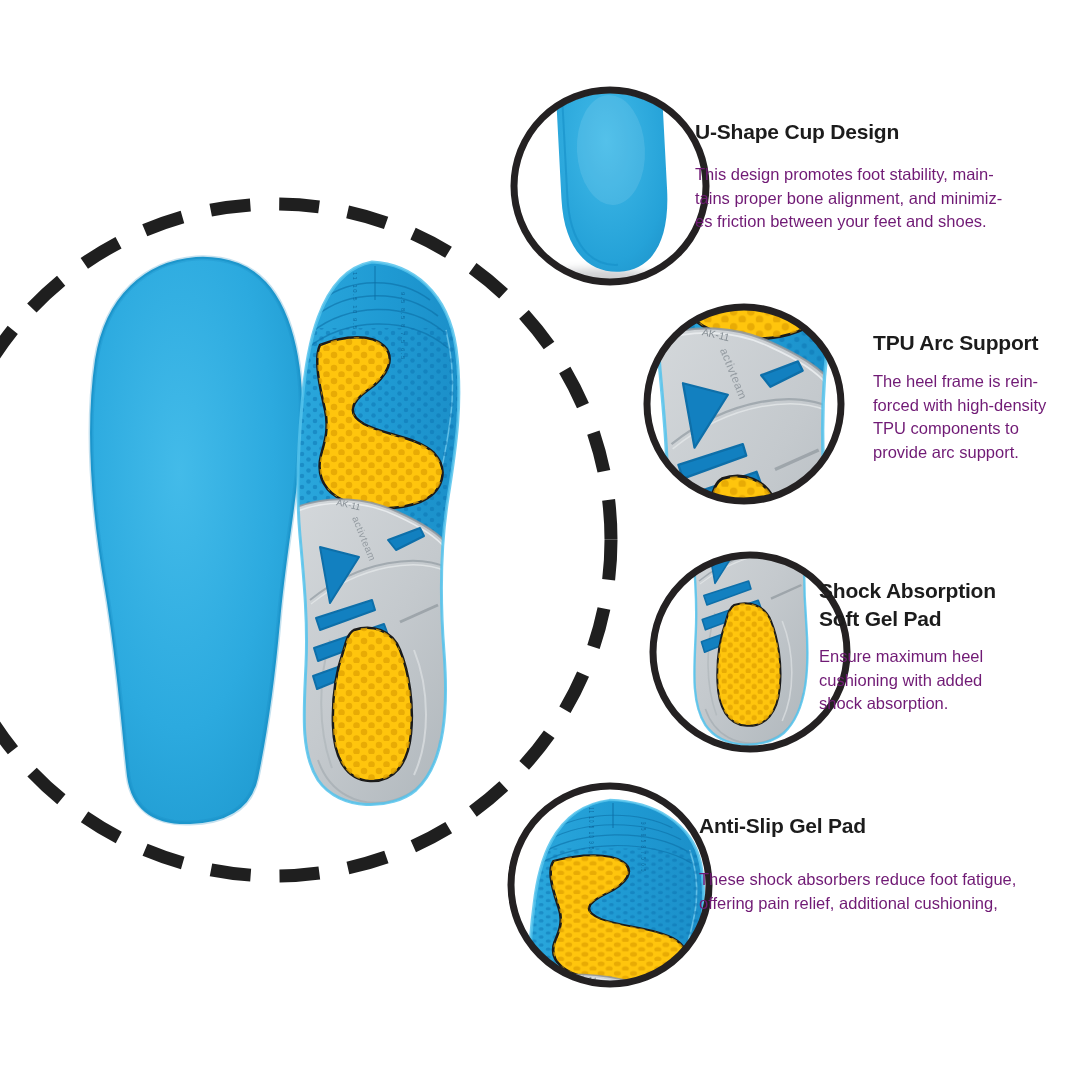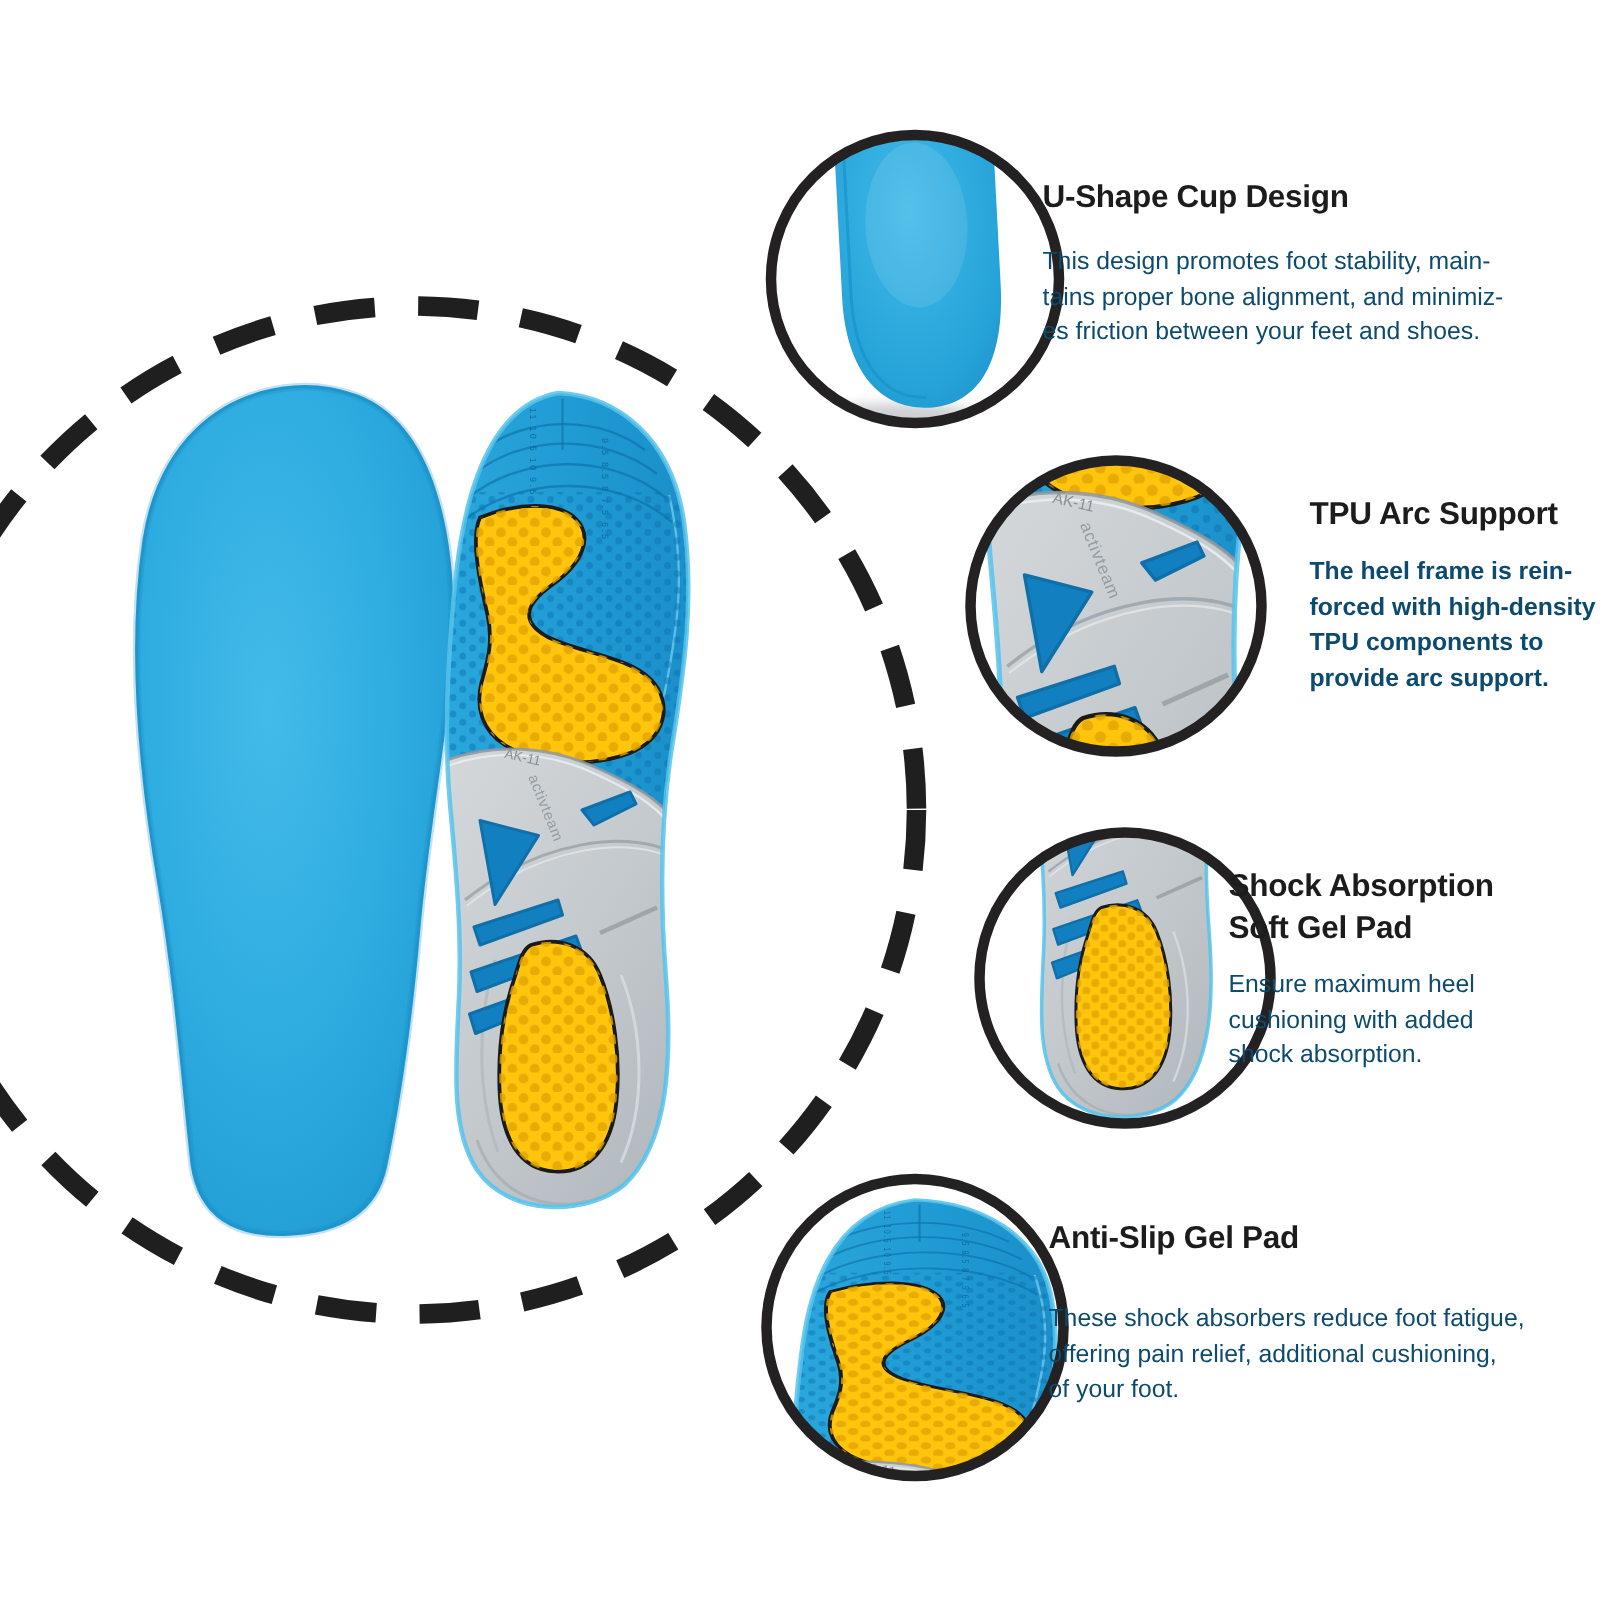--- a/index.html
+++ b/index.html
@@ -5,25 +5,25 @@
   html,body{margin:0;padding:0;}
   body{
     width:1080px;height:1080px;position:relative;background:#ffffff;
     font-family:"Liberation Sans", sans-serif;overflow:hidden;
   }
   .hero-svg{position:absolute;left:0;top:0;width:1080px;height:1080px;}
   .callout{position:absolute;}
   .callout .title{
     font-weight:bold;font-size:21px;line-height:28px;color:#1c1c1c;letter-spacing:-0.2px;
   }
-  .callout .body{font-size:16.5px;line-height:23.5px;color:#0c4a6e;}
+  .callout .body{font-size:16.5px;line-height:23.5px;color:#701a75;}
   .c1{left:695px;top:118px;width:340px;}
   .c1 .body{margin-top:17px;}
   .c2{left:873px;top:329px;width:200px;}
-  .c2 .body{margin-top:13px;font-weight:bold;}
+  .c2 .body{margin-top:13px;}
   .c3{left:819px;top:577px;width:210px;}
   .c3 .body{margin-top:12px;}
   .c4{left:699px;top:812px;width:345px;}
   .c4 .body{margin-top:28px;}
   svg text{font-family:"Liberation Sans", sans-serif;}
 </style>
 </head>
 <body>
 
 <svg class="hero-svg" viewBox="0 0 1080 1080">
@@ -205,15 +205,14 @@
     <div>cushioning with added</div>
     <div>shock absorption.</div>
   </div>
 </div>
 
 <div class="callout c4">
   <div class="title">Anti-Slip Gel Pad</div>
   <div class="body">
     <div>These shock absorbers reduce foot fatigue,</div>
     <div>offering pain relief, additional cushioning,</div>
-    <div>of your foot.</div>
   </div>
 </div>
 
 </body></html>

